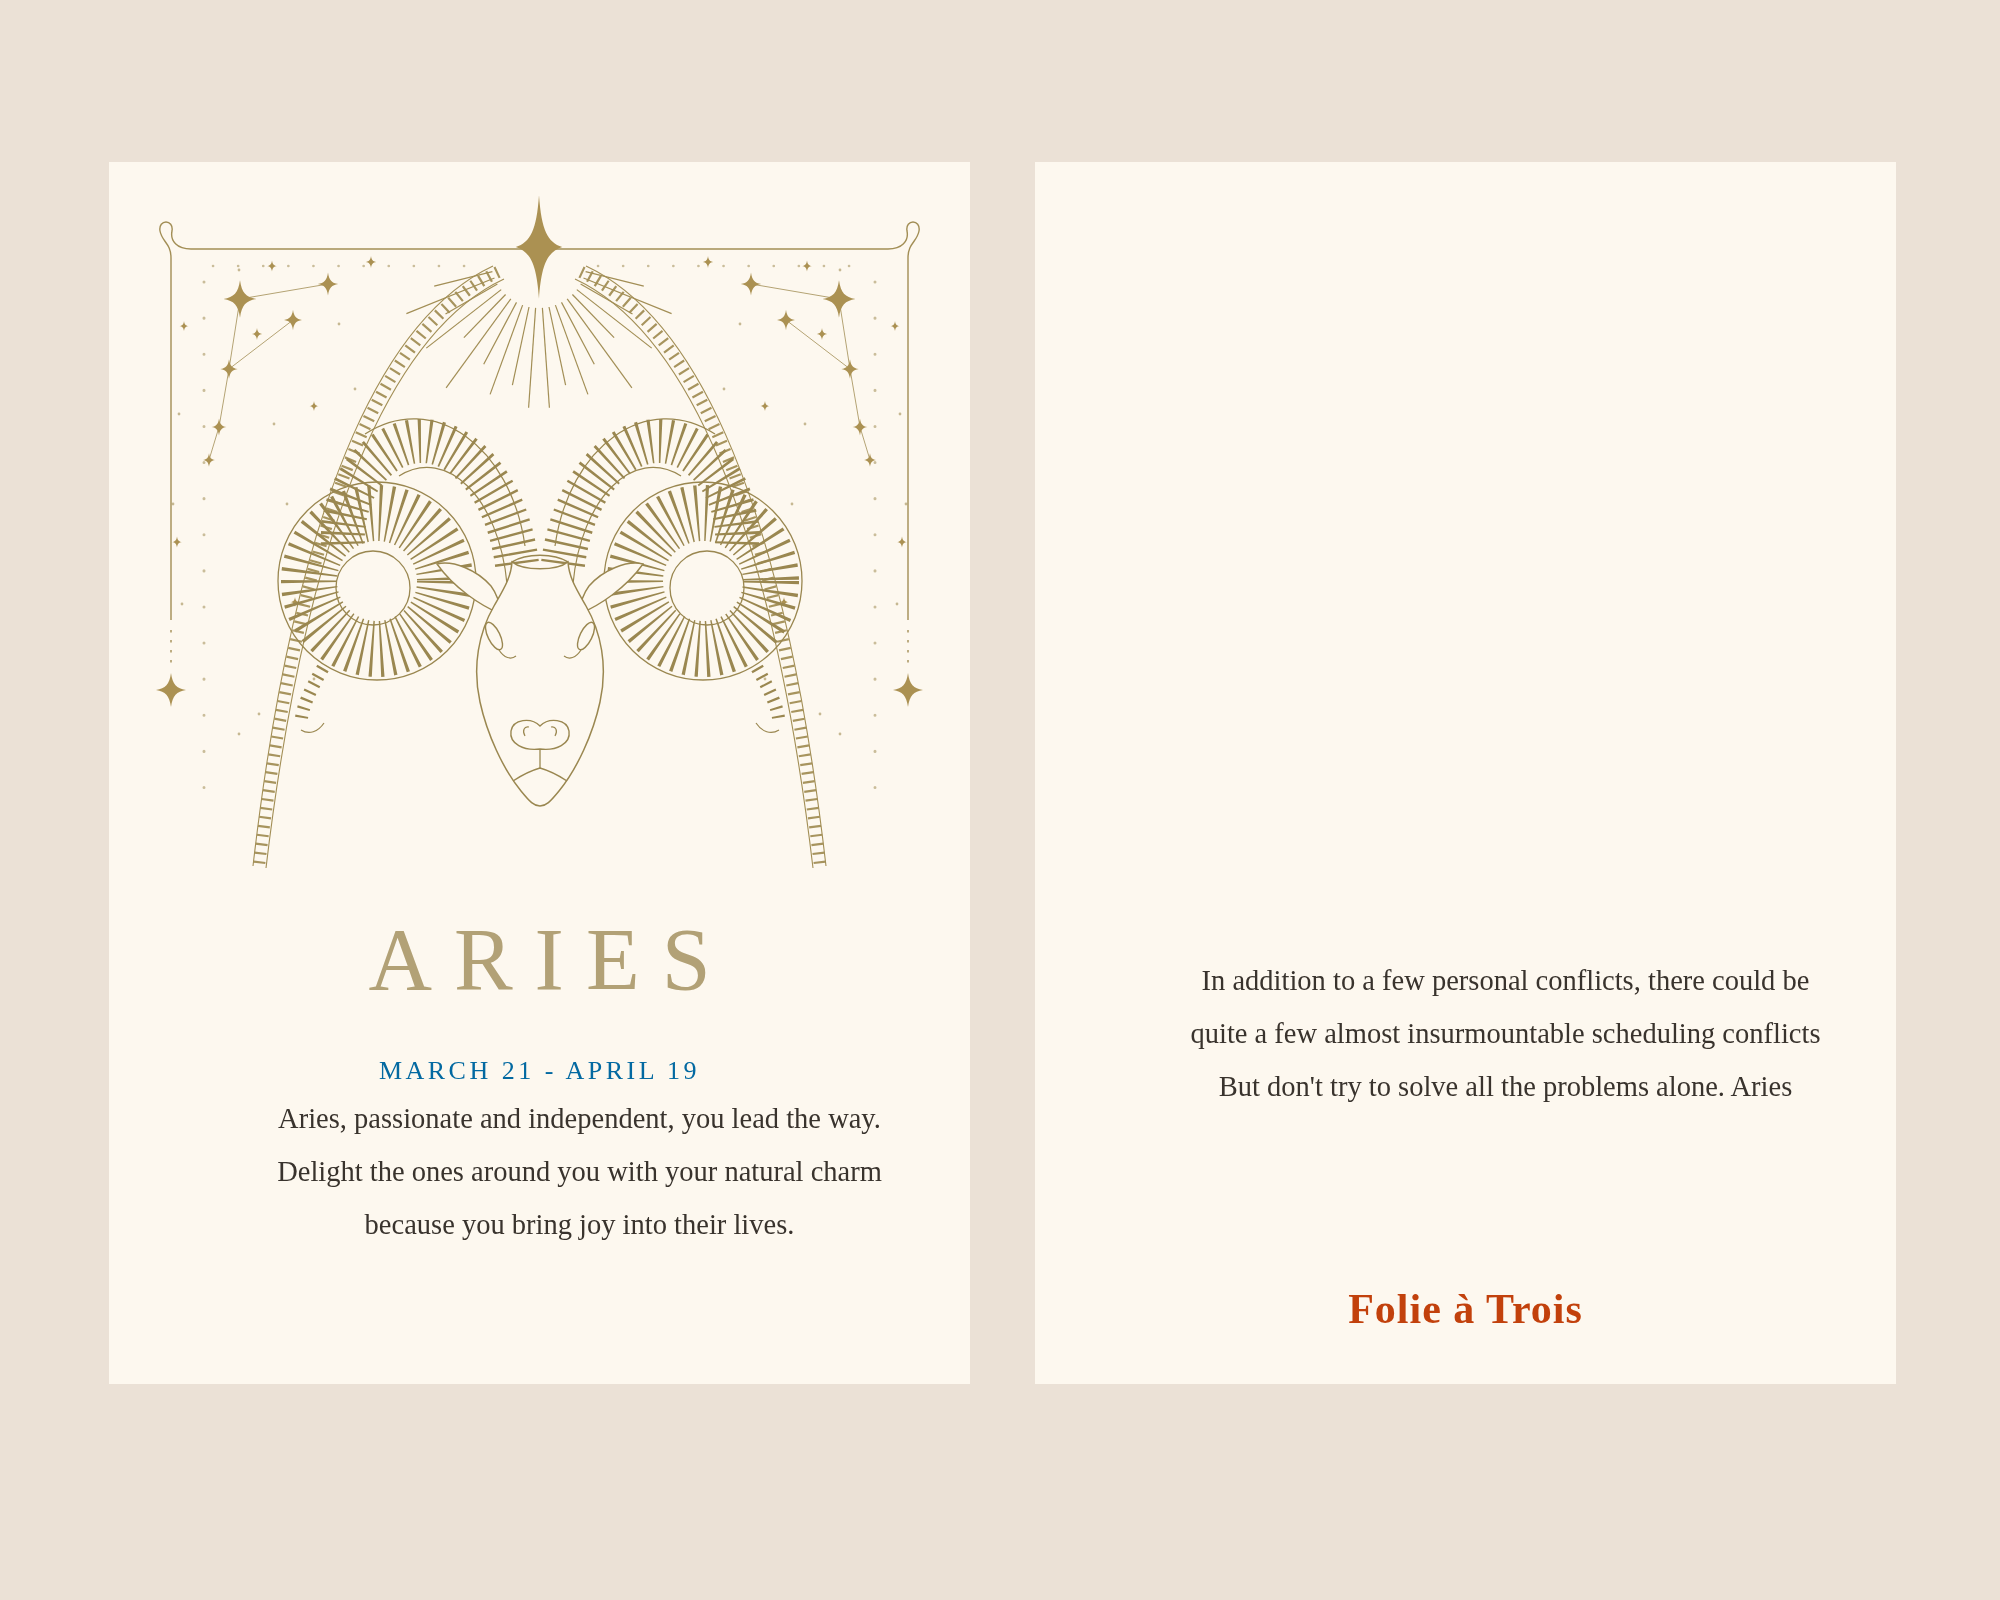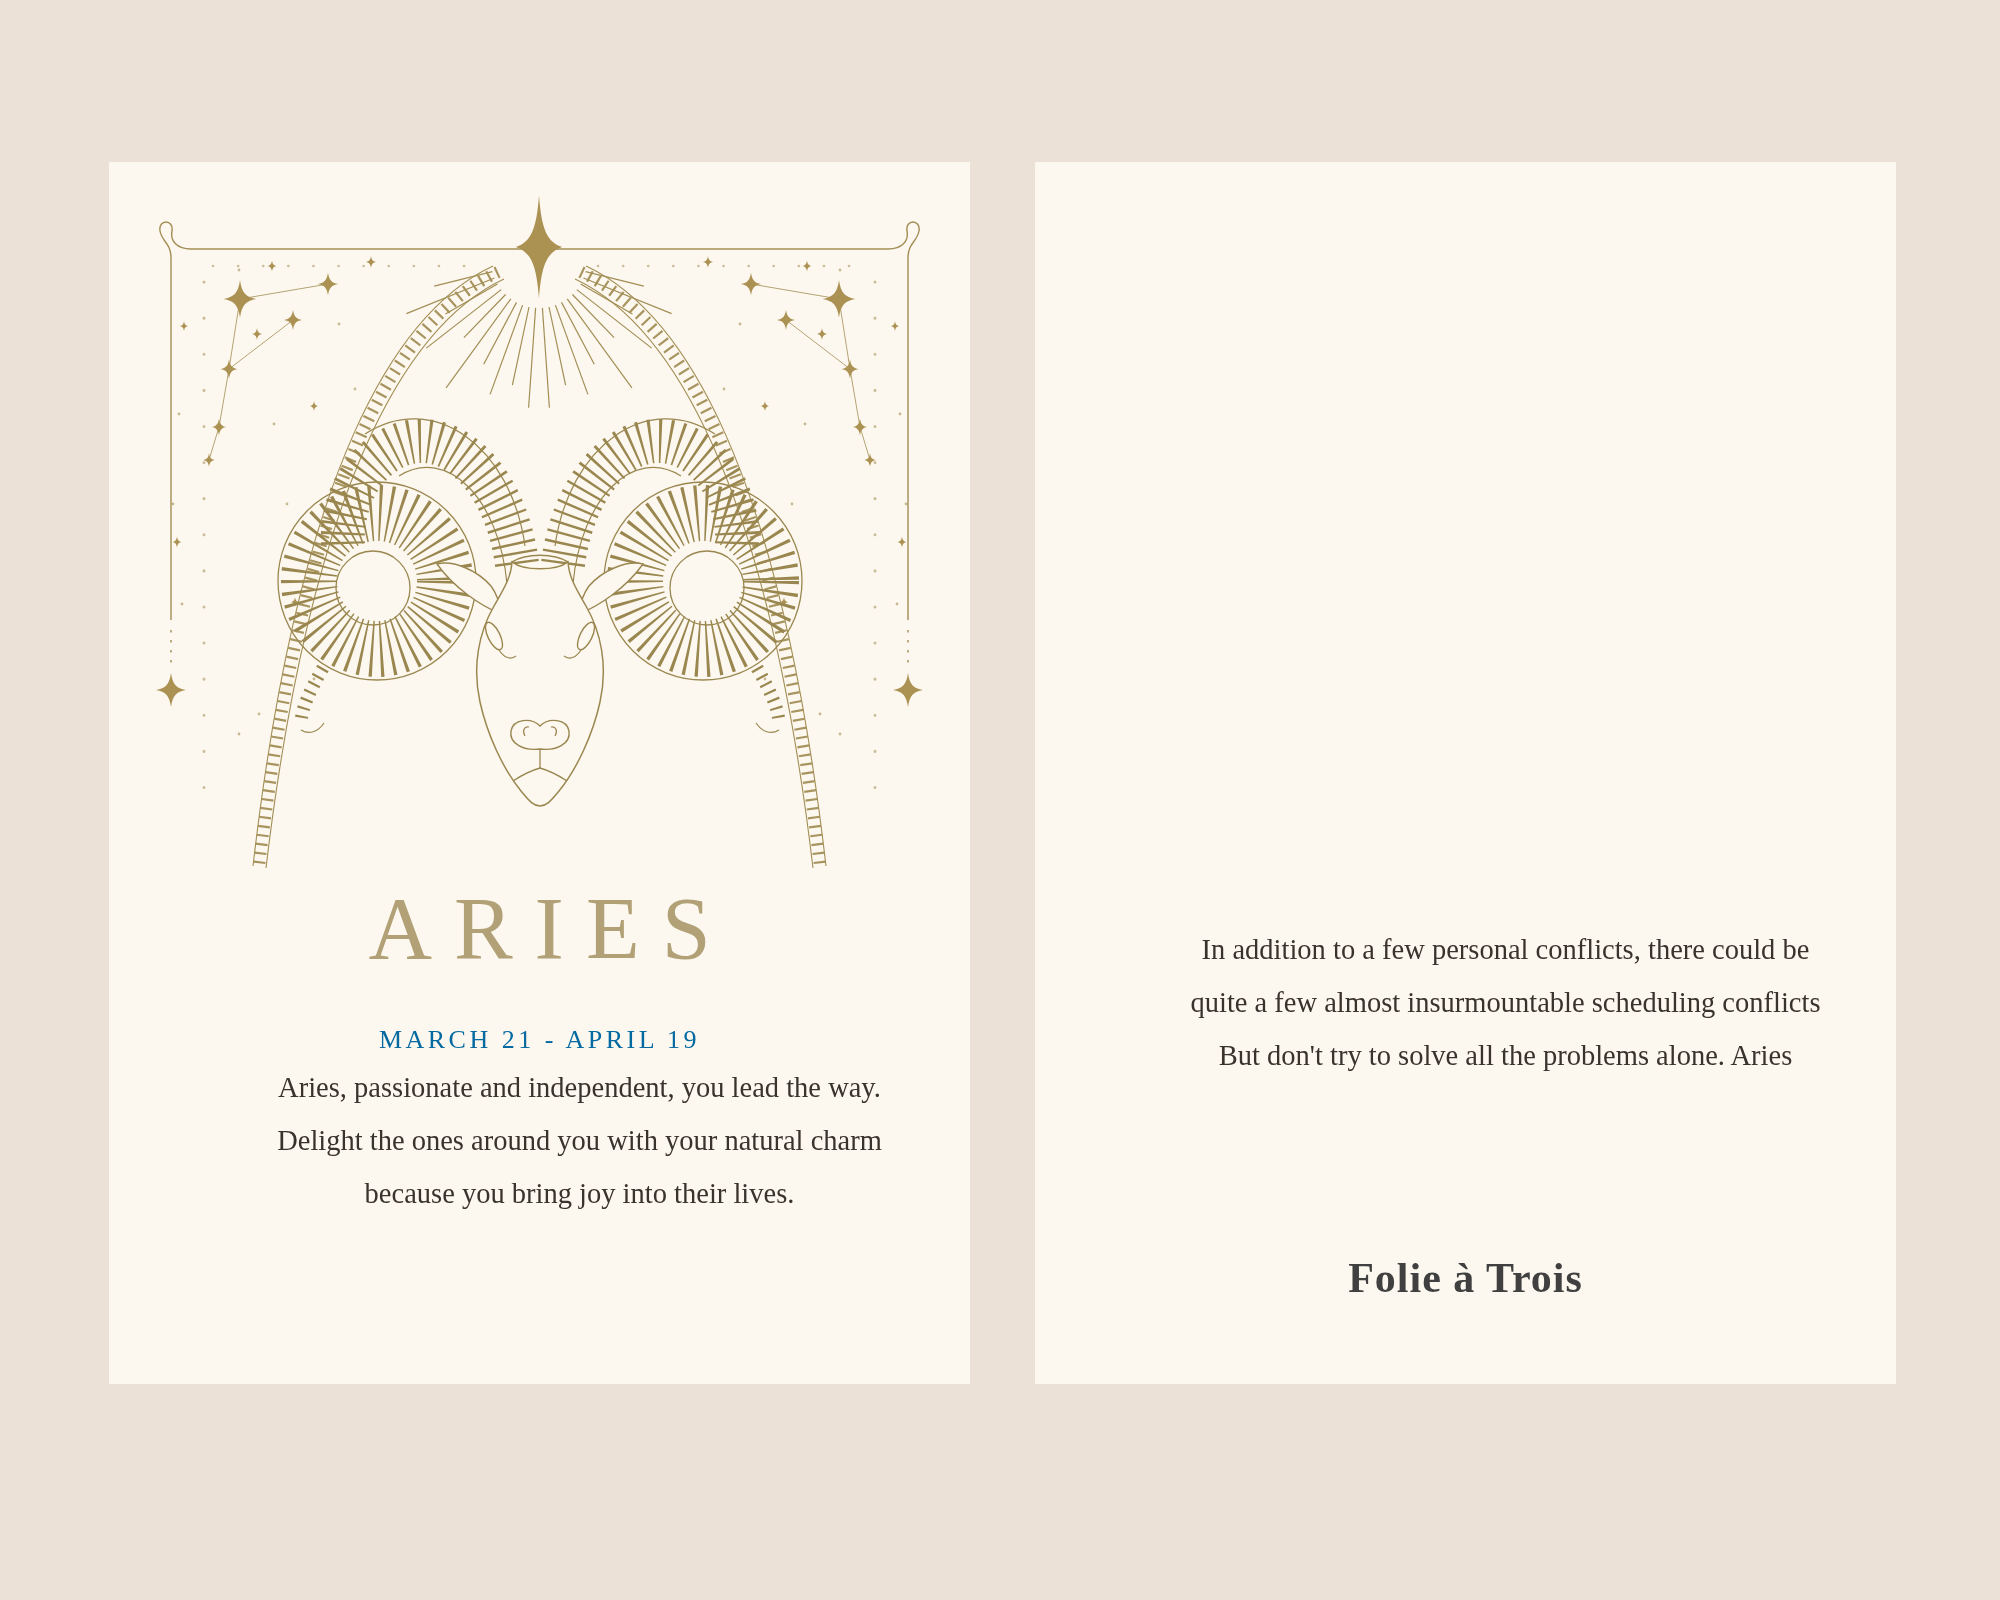--- a/index.html
+++ b/index.html
@@ -11,21 +11,21 @@
   }
   .card{
     position:absolute;top:162px;width:861px;height:1222px;
     background:#fdf8ef;
   }
   #aries-card{left:109px;}
   #horoscope-card{left:1035px;}
 
   .illus{position:absolute;top:12px;left:0;width:861px;height:710px;display:block;}
 
-  .centered{position:absolute;left:0;width:100%;text-align:center;}
+  .centered{position:absolute;left:0;width:100%;text-align:center;margin-top:31px;}
 
   .aries-title{
     top:716px;
     font-size:88px;font-weight:400;
     letter-spacing:22px;padding-left:22px;box-sizing:border-box;
     color:#b2a176;
   }
   .aries-date{
     top:863px;
     font-size:26px;font-weight:400;letter-spacing:3.5px;
@@ -34,21 +34,21 @@
   .body-text{
     font-size:28.5px;line-height:53px;
     color:#39332d;
     padding-left:40px;
   }
   .aries-desc{top:899px;}
   .horo-body{top:761px;}
   .brand{
     top:1092px;
     font-size:42px;font-weight:700;letter-spacing:1px;
-    color:#404040;
+    color:#c2410c;
   }
 </style>
 </head>
 <body>
 
 <div class="card" id="aries-card">
 
   <svg class="illus" viewBox="0 0 861 710" aria-hidden="true">
     <defs>
       <path id="spk" d="M0,-17 C1.6,-5.5 5.5,-1.6 15,0 C5.5,1.6 1.6,5.5 0,17 C-1.6,5.5 -5.5,1.6 -15,0 C-5.5,-1.6 -1.6,-5.5 0,-17 Z"></path>

